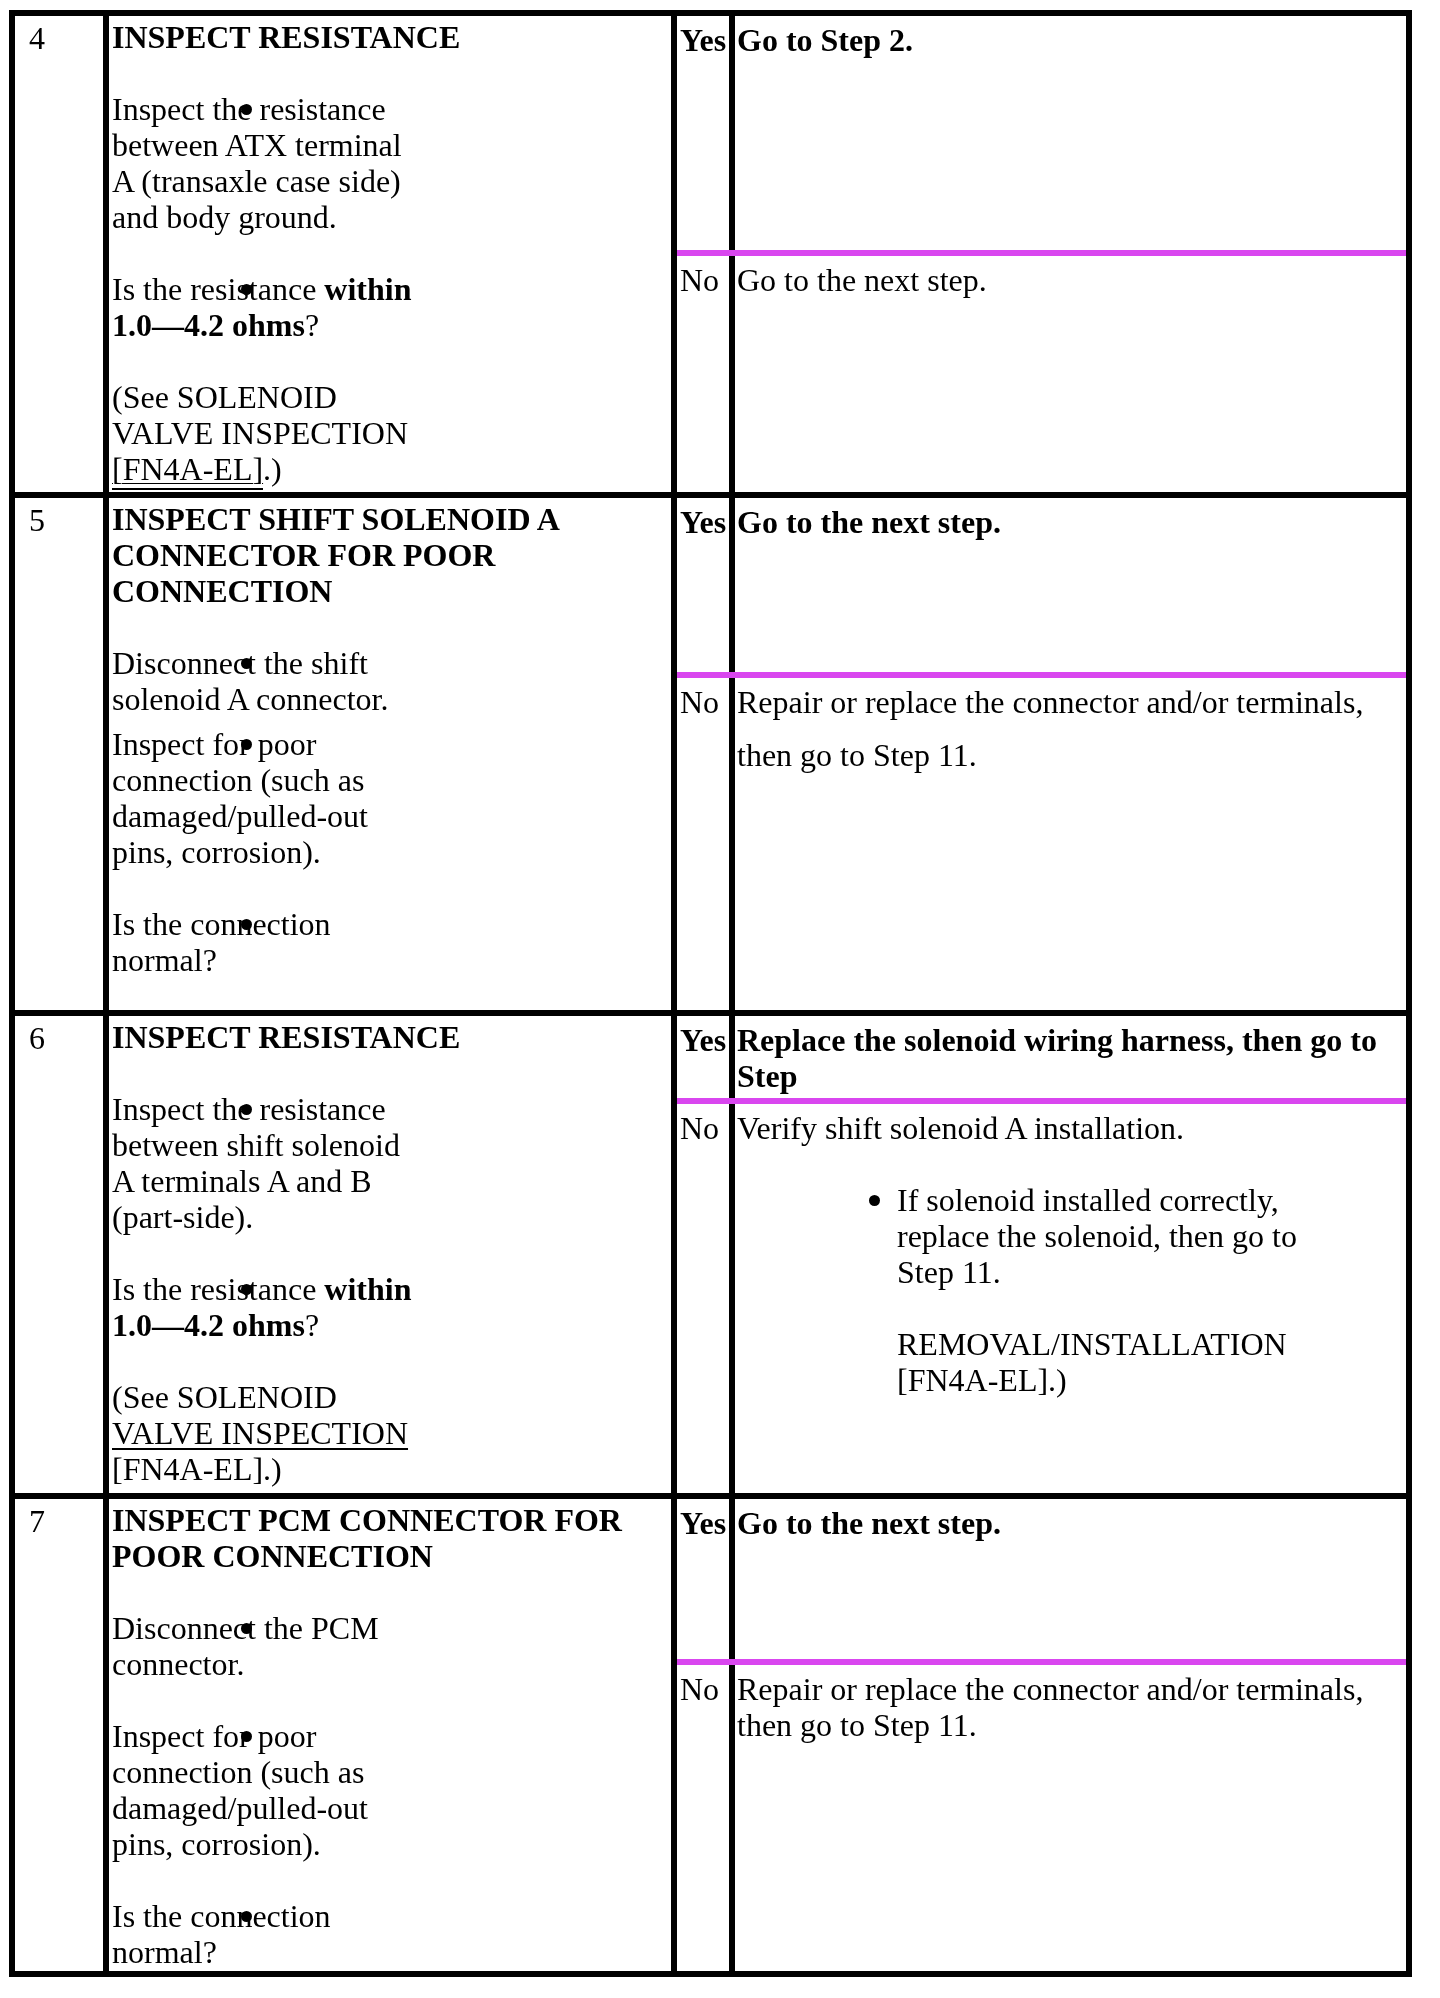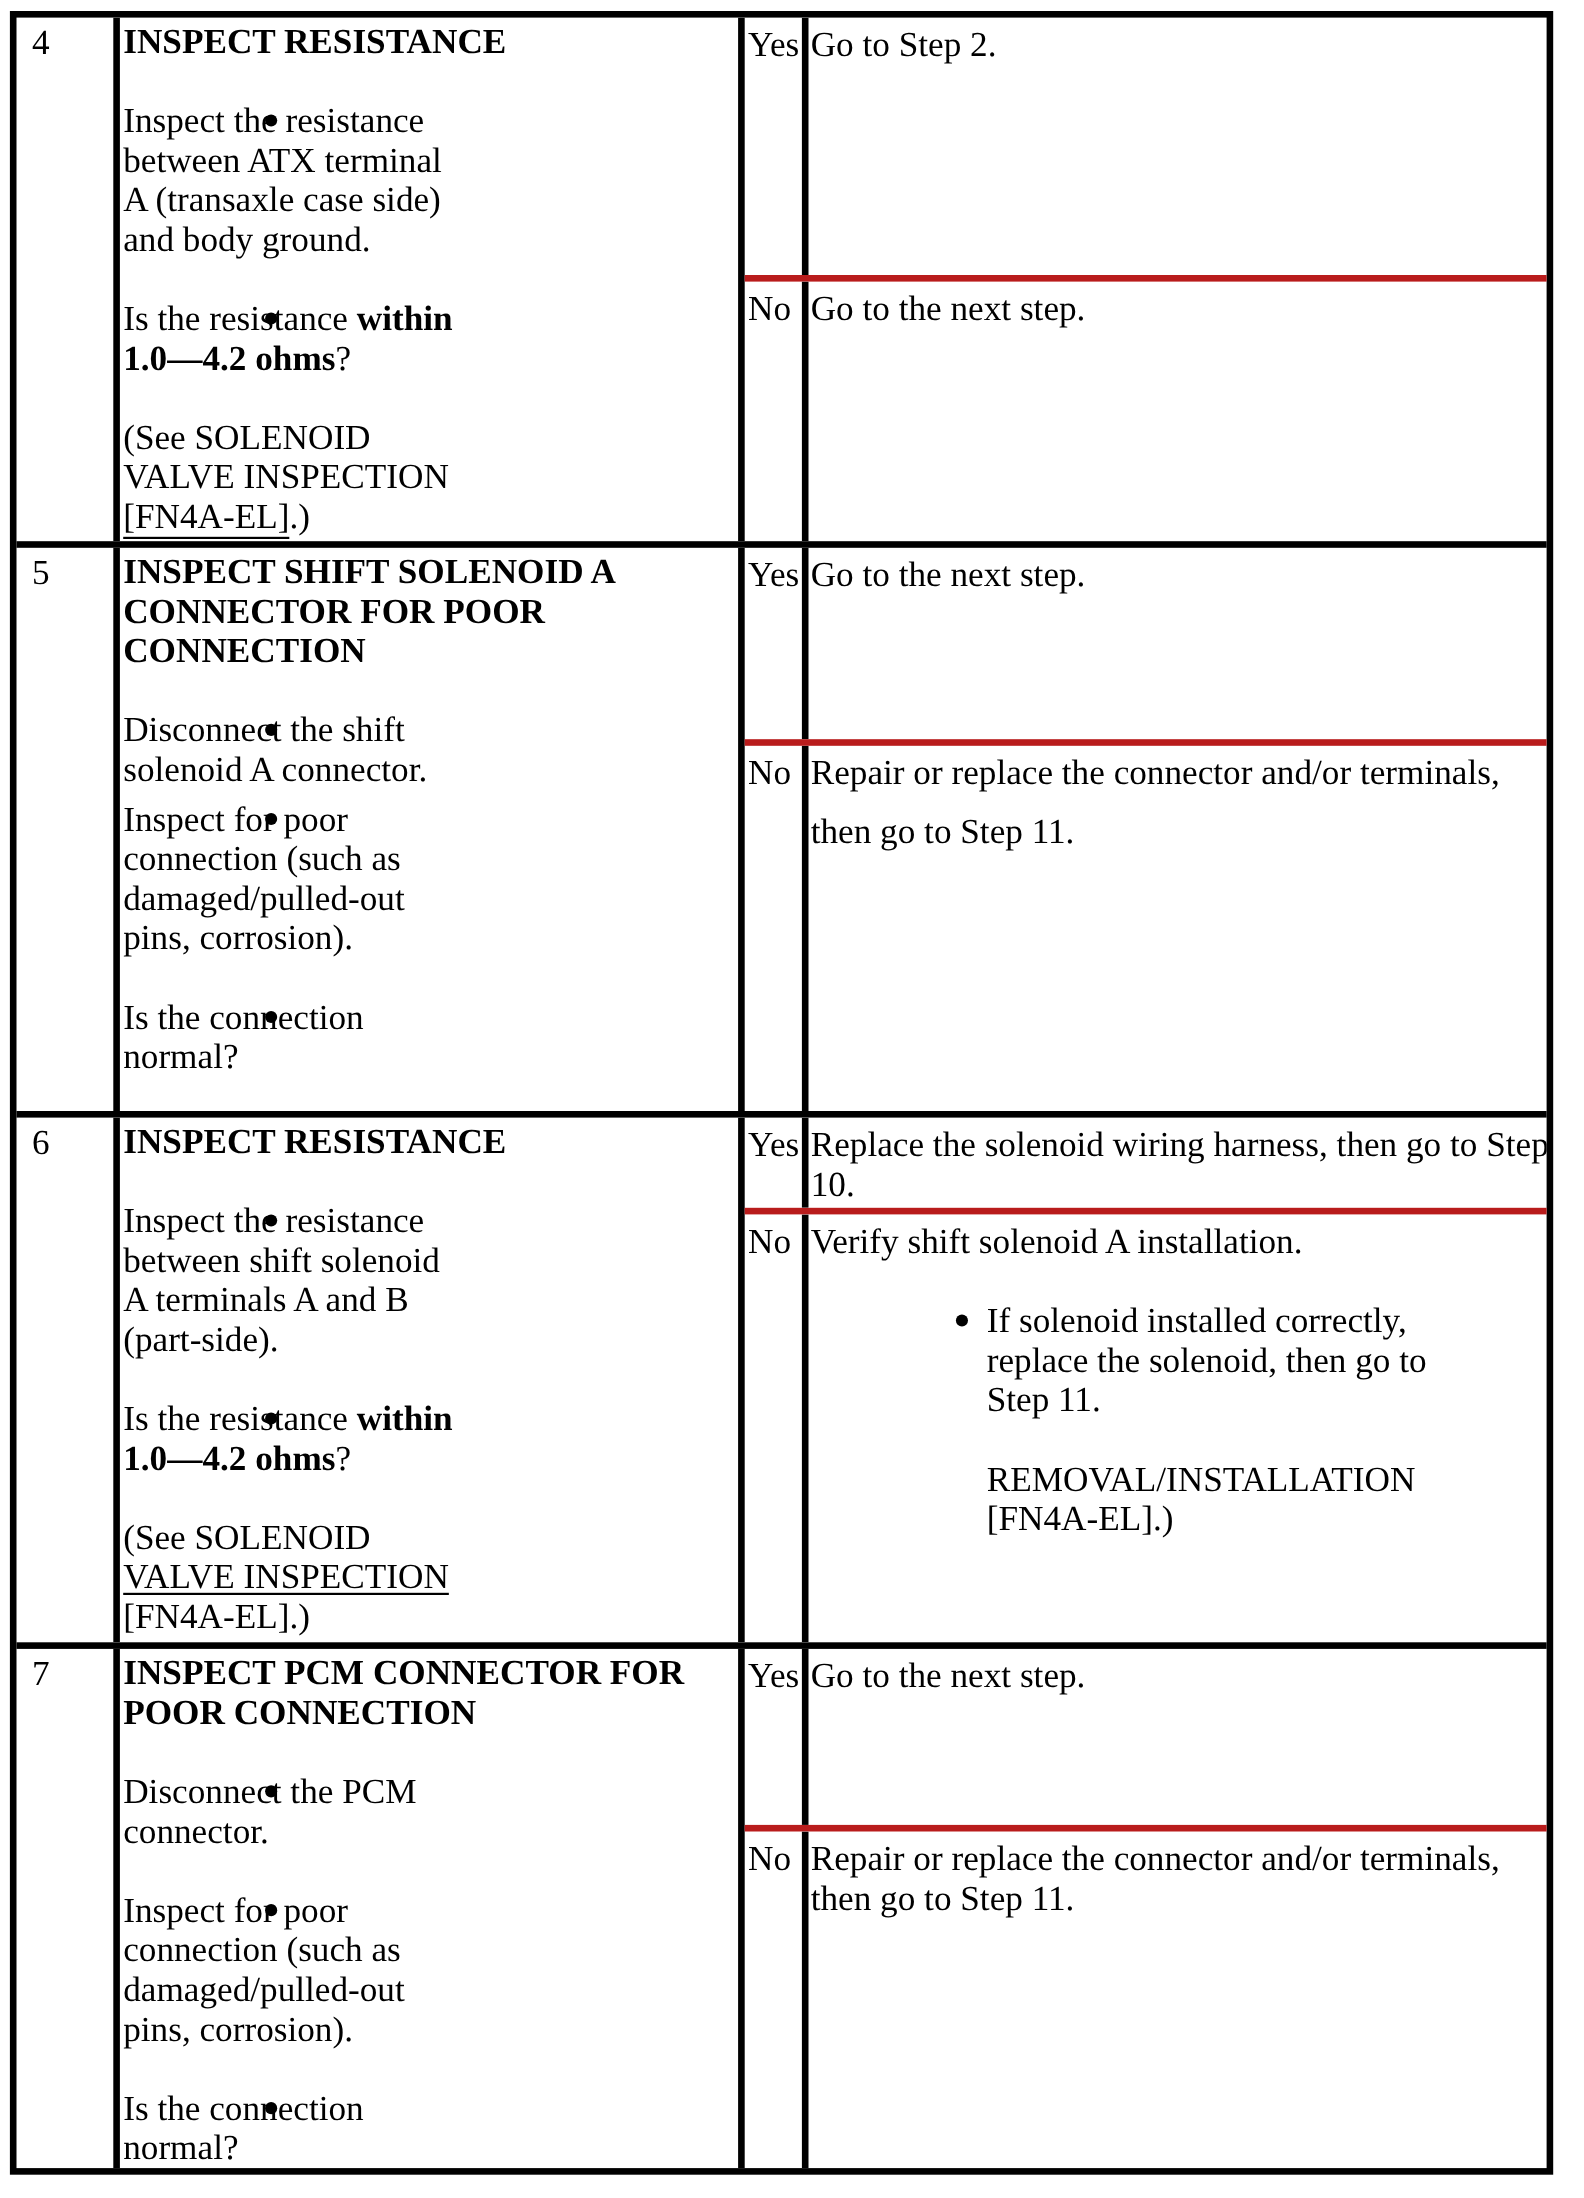--- a/index.html
+++ b/index.html
@@ -16,37 +16,37 @@
   }
   .row{display:flex;box-sizing:border-box;border-bottom:6px solid #000;overflow:hidden;}
   .row:last-child{border-bottom:none;}
   .c-num{width:74px;flex:none;border-right:6px solid #000;box-sizing:content-box;
          padding:4px 0 0 14px;overflow:hidden;}
   .c-desc{width:562px;flex:none;border-right:6px solid #000;box-sizing:content-box;
           padding:3px 0 0 0;overflow:hidden;}
   .c-desc .ln{padding-left:3px;padding-right:6px;}
   .grp{width:743px;flex:none;display:flex;flex-direction:column;}
   .sub{display:flex;box-sizing:border-box;overflow:hidden;}
-  .sub-yes{border-bottom:6px solid #b91c1c;}
+  .sub-yes{border-bottom:6px solid #d946ef;font-weight:bold;}
   .sub-no{flex:1;justify-content:space-between;}
   .c-yn{width:49px;flex:none;border-right:6px solid #000;box-sizing:content-box;
         padding:6px 0 0 3px;overflow:hidden;}
   .c-act{flex:1;padding:6px 4px 0 2px;overflow:hidden;}
   .ln{white-space:nowrap;}
   .c-act .ln{white-space:normal;}
   .l-b,.l-c{padding-left:160px;position:relative;}
   .c-act .l-b,.c-act .l-c{padding-left:160px;}
   .l-b::before{content:"";position:absolute;left:132px;top:13px;width:11px;height:11px;
                border-radius:50%;background:#000;}
   .sp-blank{height:36px;}
   .sp-gap{height:9px;}
   .l-pg{margin-top:17px;}
   .bold{font-weight:bold;}
   .u1{text-decoration:underline;text-decoration-thickness:2px;text-underline-offset:4px;}
-  .u2{text-decoration-thickness:1px;text-underline-offset:3px;
+  .u2{text-decoration:underline;text-decoration-thickness:1px;text-underline-offset:3px;
       border-bottom:2px solid #000;padding-bottom:1px;}
 </style>
 </head>
 <body>
 
 <div class="tbl">
     <div class="row" style="height: 482px;">
       <div class="c-num"><span>4</span></div>
       <div class="c-desc">
         <div class="ln"><span class="bold ">INSPECT RESISTANCE</span></div>

